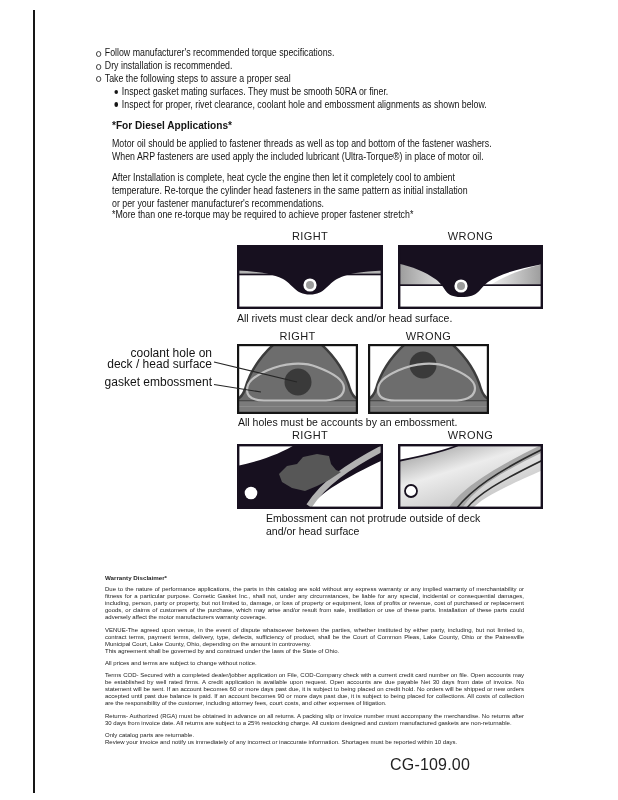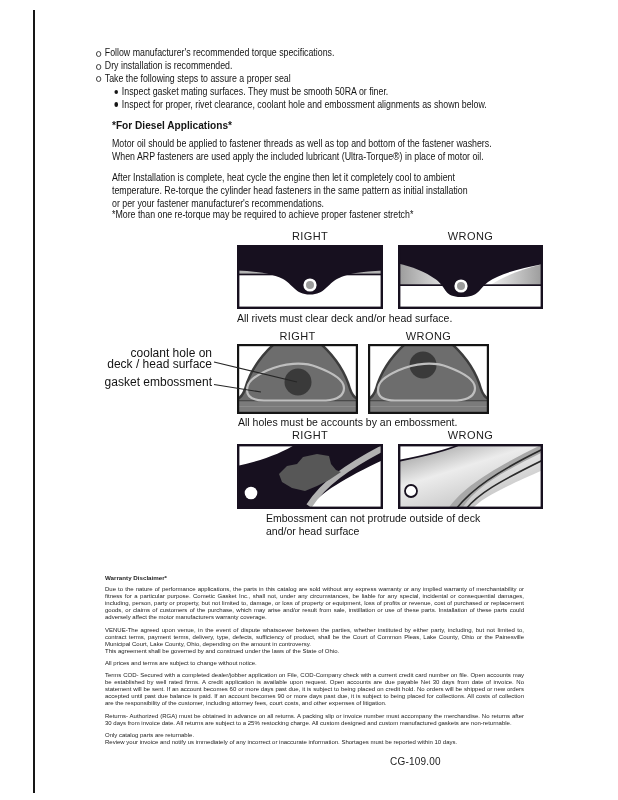--- a/index.html
+++ b/index.html
@@ -17,21 +17,21 @@
   .dot{width:4.4px;height:4.4px;background:#151515;border-radius:50%;margin:3.8px 4px 0 0;flex:none;}
   .sub{margin-left:21px;}
   .h2{font-size:11.5px;font-weight:bold;white-space:nowrap;}
   .para{font-size:10px;line-height:13.2px;white-space:pre-line;}
   .fig-label{font-size:11px;letter-spacing:0.4px;text-align:center;color:#1b1b1b;}
   .caption{font-size:10.5px;line-height:12.6px;white-space:pre-line;color:#141414;}
   .side-label{font-size:12px;line-height:10.8px;text-align:right;white-space:pre-line;color:#141414;}
   .legal{width:419px;font-size:6px;line-height:7.1px;color:#1c1c1c;}
   .legal h4{font-size:6.2px;margin:0 0 5px 0;}
   .legal p{margin:0 0 5px 0;text-align:justify;white-space:pre-line;}
-  .doc-code{font-size:10px;letter-spacing:0.2px;color:#222;}
+  .doc-code{font-size:16px;letter-spacing:0.2px;color:#222;}
   svg{display:block;}
   .overlay{pointer-events:none;}
 </style>
 </head>
 <body>
 
 <div class="page">
 
   <div class="vline"></div>
 

